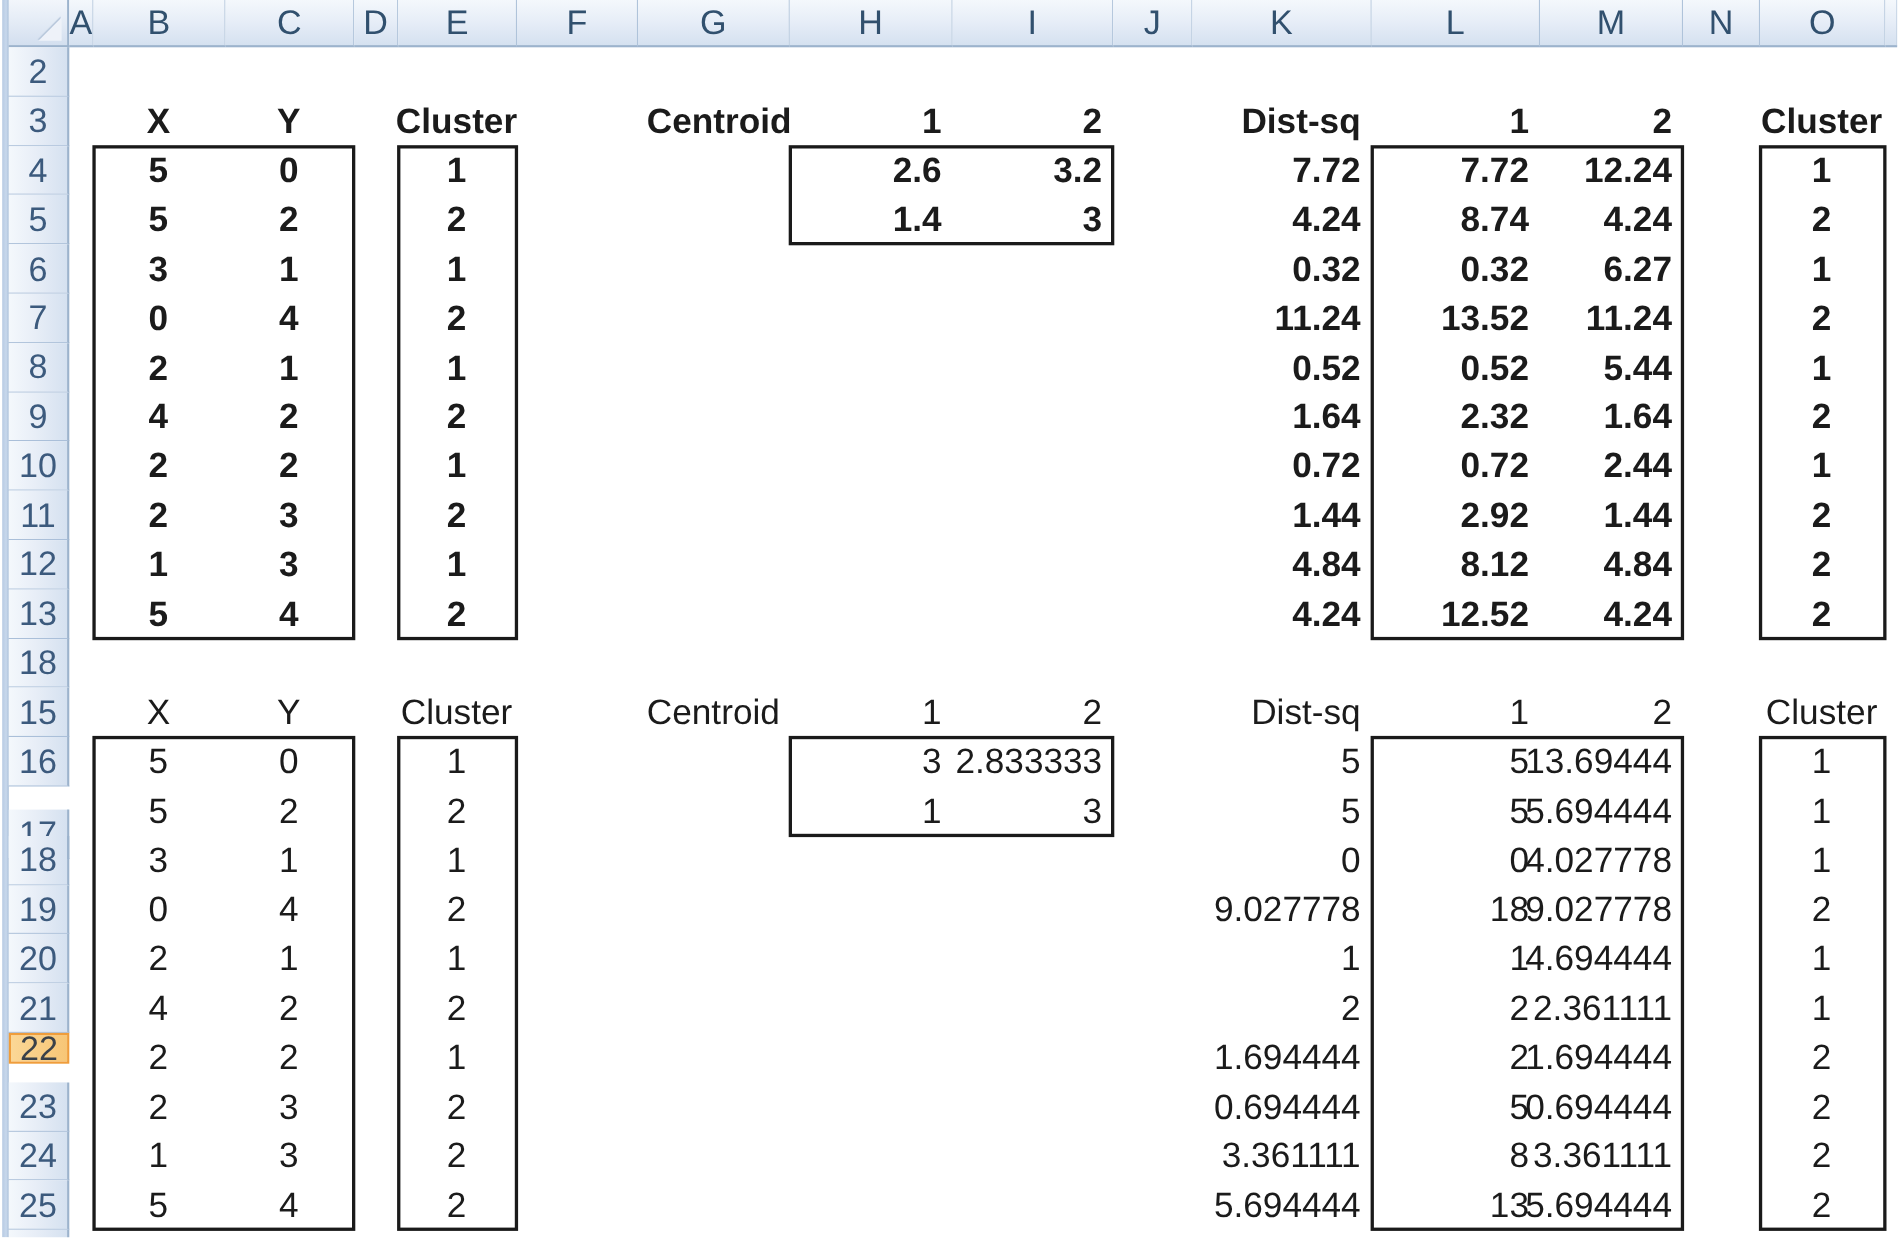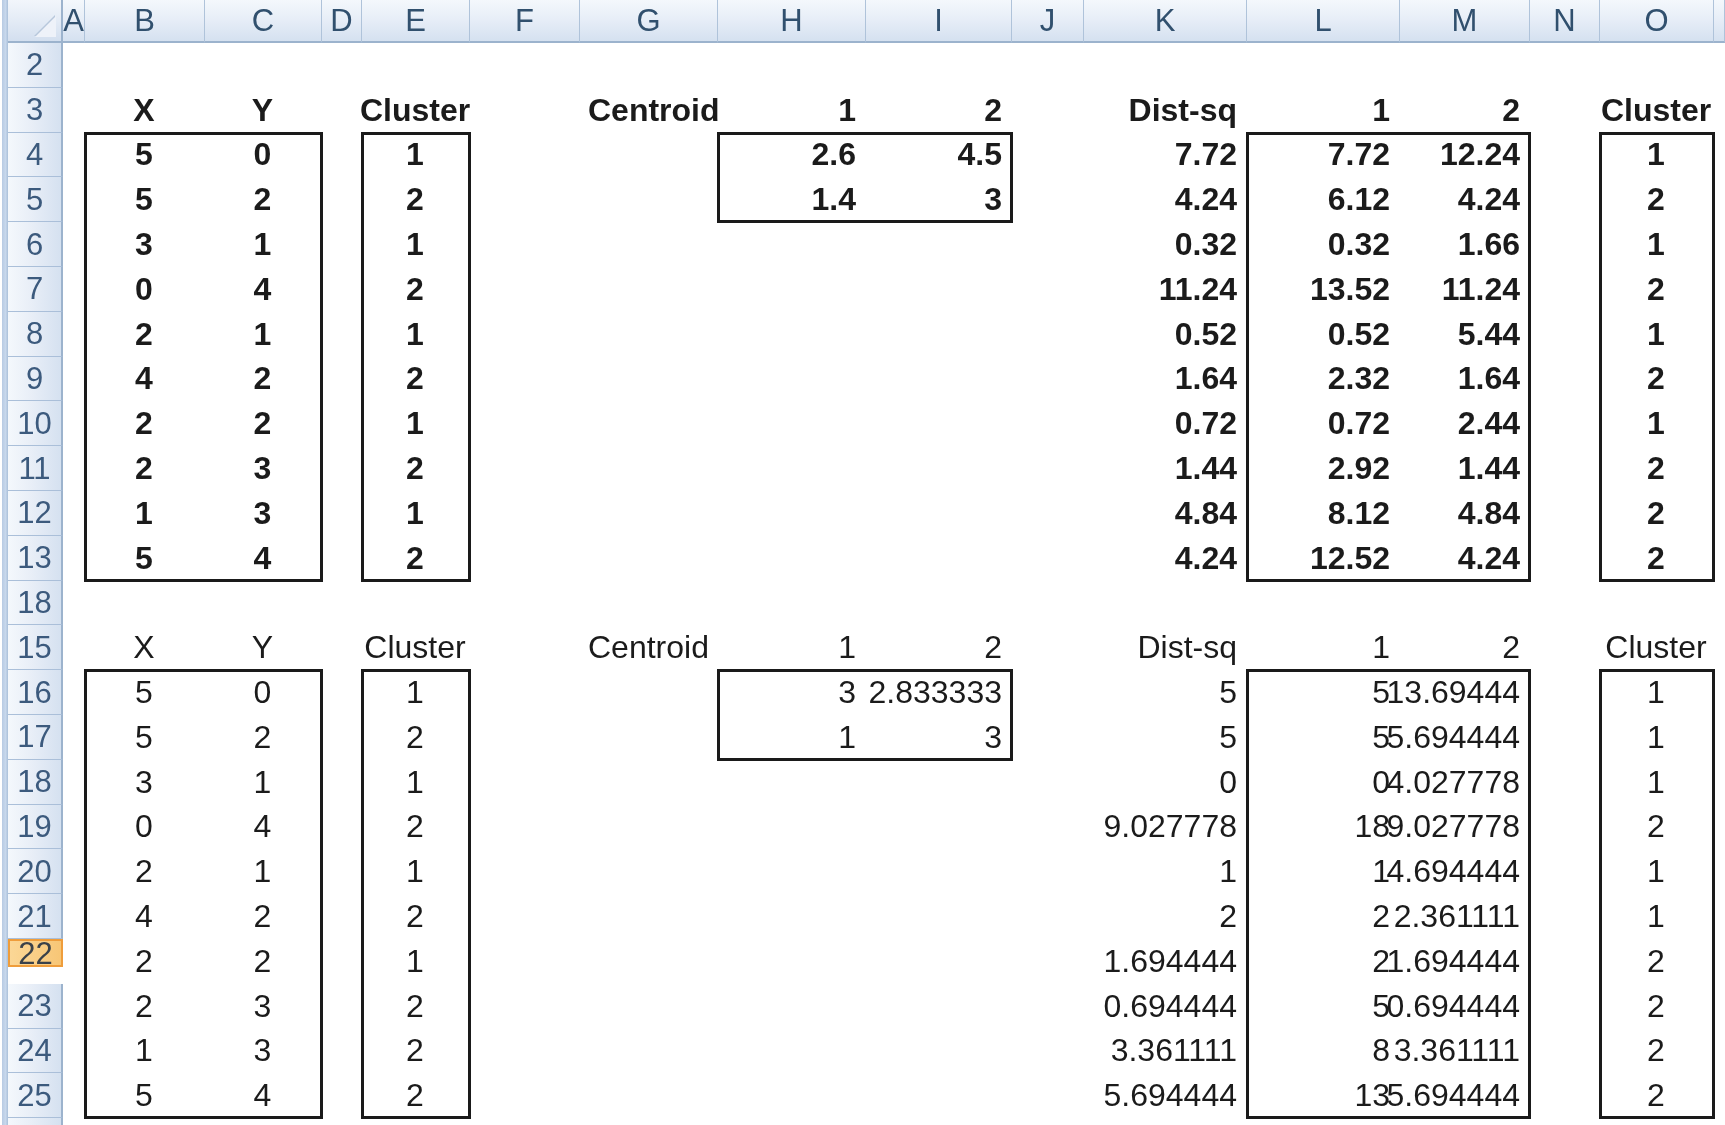--- a/index.html
+++ b/index.html
@@ -88,21 +88,21 @@
       <div class="rowhdr" style="top: 267px; height: 44.8px;">7</div>
       <div class="rowhdr" style="top: 311.8px; height: 44.8px;">8</div>
       <div class="rowhdr" style="top: 356.6px; height: 44.8px;">9</div>
       <div class="rowhdr" style="top: 401.4px; height: 44.8px;">10</div>
       <div class="rowhdr" style="top: 446.2px; height: 44.8px;">11</div>
       <div class="rowhdr" style="top: 491px; height: 44.8px;">12</div>
       <div class="rowhdr" style="top: 535.8px; height: 44.8px;">13</div>
       <div class="rowhdr" style="top: 580.6px; height: 44.8px;">18</div>
       <div class="rowhdr" style="top: 625.4px; height: 44.8px;">15</div>
       <div class="rowhdr" style="top: 670.2px; height: 44.8px;">16</div>
-      <div class="rowhdr" style="top: 715px; height: 44.8px;">17</div>
+      <div class="rowhdr" style="top: 736px; height: 44.8px;">17</div>
       <div class="rowhdr" style="top: 759.8px; height: 44.8px;">18</div>
       <div class="rowhdr" style="top: 804.6px; height: 44.8px;">19</div>
       <div class="rowhdr" style="top: 849.4px; height: 44.8px;">20</div>
       <div class="rowhdr" style="top: 894.2px; height: 44.8px;">21</div>
       <div class="rowhdr sel" style="top: 939px; height: 28px;">22</div>
       <div class="rowhdr" style="top: 983.8px; height: 44.8px;">23</div>
       <div class="rowhdr" style="top: 1028.6px; height: 44.8px;">24</div>
       <div class="rowhdr" style="top: 1073.4px; height: 44.8px;">25</div>
       <div class="rowhdr" style="top: 1118.2px; height: 44.8px;"></div>
     </div>
@@ -114,40 +114,40 @@
       <div class="cell a-r b" style="left: 718px; width: 148px; top: 87.8px; height: 44.8px;">1</div>
       <div class="cell a-r b" style="left: 866px; width: 146px; top: 87.8px; height: 44.8px;">2</div>
       <div class="cell a-r b" style="left: 1084px; width: 163px; top: 87.8px; height: 44.8px;">Dist-sq</div>
       <div class="cell a-r b" style="left: 1247px; width: 153px; top: 87.8px; height: 44.8px;">1</div>
       <div class="cell a-r b" style="left: 1400px; width: 130px; top: 87.8px; height: 44.8px;">2</div>
       <div class="cell a-c b" style="left: 1600px; width: 114px; top: 87.8px; height: 44.8px;">Cluster</div>
       <div class="cell a-c b" style="left: 85px; width: 120px; top: 132.6px; height: 44.8px;">5</div>
       <div class="cell a-c b" style="left: 205px; width: 117px; top: 132.6px; height: 44.8px;">0</div>
       <div class="cell a-c b" style="left: 362px; width: 108px; top: 132.6px; height: 44.8px;">1</div>
       <div class="cell a-r b" style="left: 718px; width: 148px; top: 132.6px; height: 44.8px;">2.6</div>
-      <div class="cell a-r b" style="left: 866px; width: 146px; top: 132.6px; height: 44.8px;">4.5</div>
+      <div class="cell a-r b" style="left: 866px; width: 146px; top: 132.6px; height: 44.8px;">3.2</div>
       <div class="cell a-r b" style="left: 1084px; width: 163px; top: 132.6px; height: 44.8px;">7.72</div>
       <div class="cell a-r b" style="left: 1247px; width: 153px; top: 132.6px; height: 44.8px;">7.72</div>
       <div class="cell a-r b" style="left: 1400px; width: 130px; top: 132.6px; height: 44.8px;">12.24</div>
       <div class="cell a-c b" style="left: 1600px; width: 114px; top: 132.6px; height: 44.8px;">1</div>
       <div class="cell a-c b" style="left: 85px; width: 120px; top: 177.4px; height: 44.8px;">5</div>
       <div class="cell a-c b" style="left: 205px; width: 117px; top: 177.4px; height: 44.8px;">2</div>
       <div class="cell a-c b" style="left: 362px; width: 108px; top: 177.4px; height: 44.8px;">2</div>
       <div class="cell a-r b" style="left: 718px; width: 148px; top: 177.4px; height: 44.8px; padding-left: 32px;">1.4</div>
       <div class="cell a-r b" style="left: 866px; width: 146px; top: 177.4px; height: 44.8px;">3</div>
       <div class="cell a-r b" style="left: 1084px; width: 163px; top: 177.4px; height: 44.8px;">4.24</div>
-      <div class="cell a-r b" style="left: 1247px; width: 153px; top: 177.4px; height: 44.8px;">6.12</div>
+      <div class="cell a-r b" style="left: 1247px; width: 153px; top: 177.4px; height: 44.8px;">8.74</div>
       <div class="cell a-r b" style="left: 1400px; width: 130px; top: 177.4px; height: 44.8px;">4.24</div>
       <div class="cell a-c b" style="left: 1600px; width: 114px; top: 177.4px; height: 44.8px;">2</div>
       <div class="cell a-c b" style="left: 85px; width: 120px; top: 222.2px; height: 44.8px;">3</div>
       <div class="cell a-c b" style="left: 205px; width: 117px; top: 222.2px; height: 44.8px;">1</div>
       <div class="cell a-c b" style="left: 362px; width: 108px; top: 222.2px; height: 44.8px;">1</div>
       <div class="cell a-r b" style="left: 1084px; width: 163px; top: 222.2px; height: 44.8px;">0.32</div>
       <div class="cell a-r b" style="left: 1247px; width: 153px; top: 222.2px; height: 44.8px;">0.32</div>
-      <div class="cell a-r b" style="left: 1400px; width: 130px; top: 222.2px; height: 44.8px;">1.66</div>
+      <div class="cell a-r b" style="left: 1400px; width: 130px; top: 222.2px; height: 44.8px;">6.27</div>
       <div class="cell a-c b" style="left: 1600px; width: 114px; top: 222.2px; height: 44.8px;">1</div>
       <div class="cell a-c b" style="left: 85px; width: 120px; top: 267px; height: 44.8px;">0</div>
       <div class="cell a-c b" style="left: 205px; width: 117px; top: 267px; height: 44.8px;">4</div>
       <div class="cell a-c b" style="left: 362px; width: 108px; top: 267px; height: 44.8px;">2</div>
       <div class="cell a-r b" style="left: 1084px; width: 163px; top: 267px; height: 44.8px;">11.24</div>
       <div class="cell a-r b" style="left: 1247px; width: 153px; top: 267px; height: 44.8px;">13.52</div>
       <div class="cell a-r b" style="left: 1400px; width: 130px; top: 267px; height: 44.8px;">11.24</div>
       <div class="cell a-c b" style="left: 1600px; width: 114px; top: 267px; height: 44.8px;">2</div>
       <div class="cell a-c b" style="left: 85px; width: 120px; top: 311.8px; height: 44.8px;">2</div>
       <div class="cell a-c b" style="left: 205px; width: 117px; top: 311.8px; height: 44.8px;">1</div>

